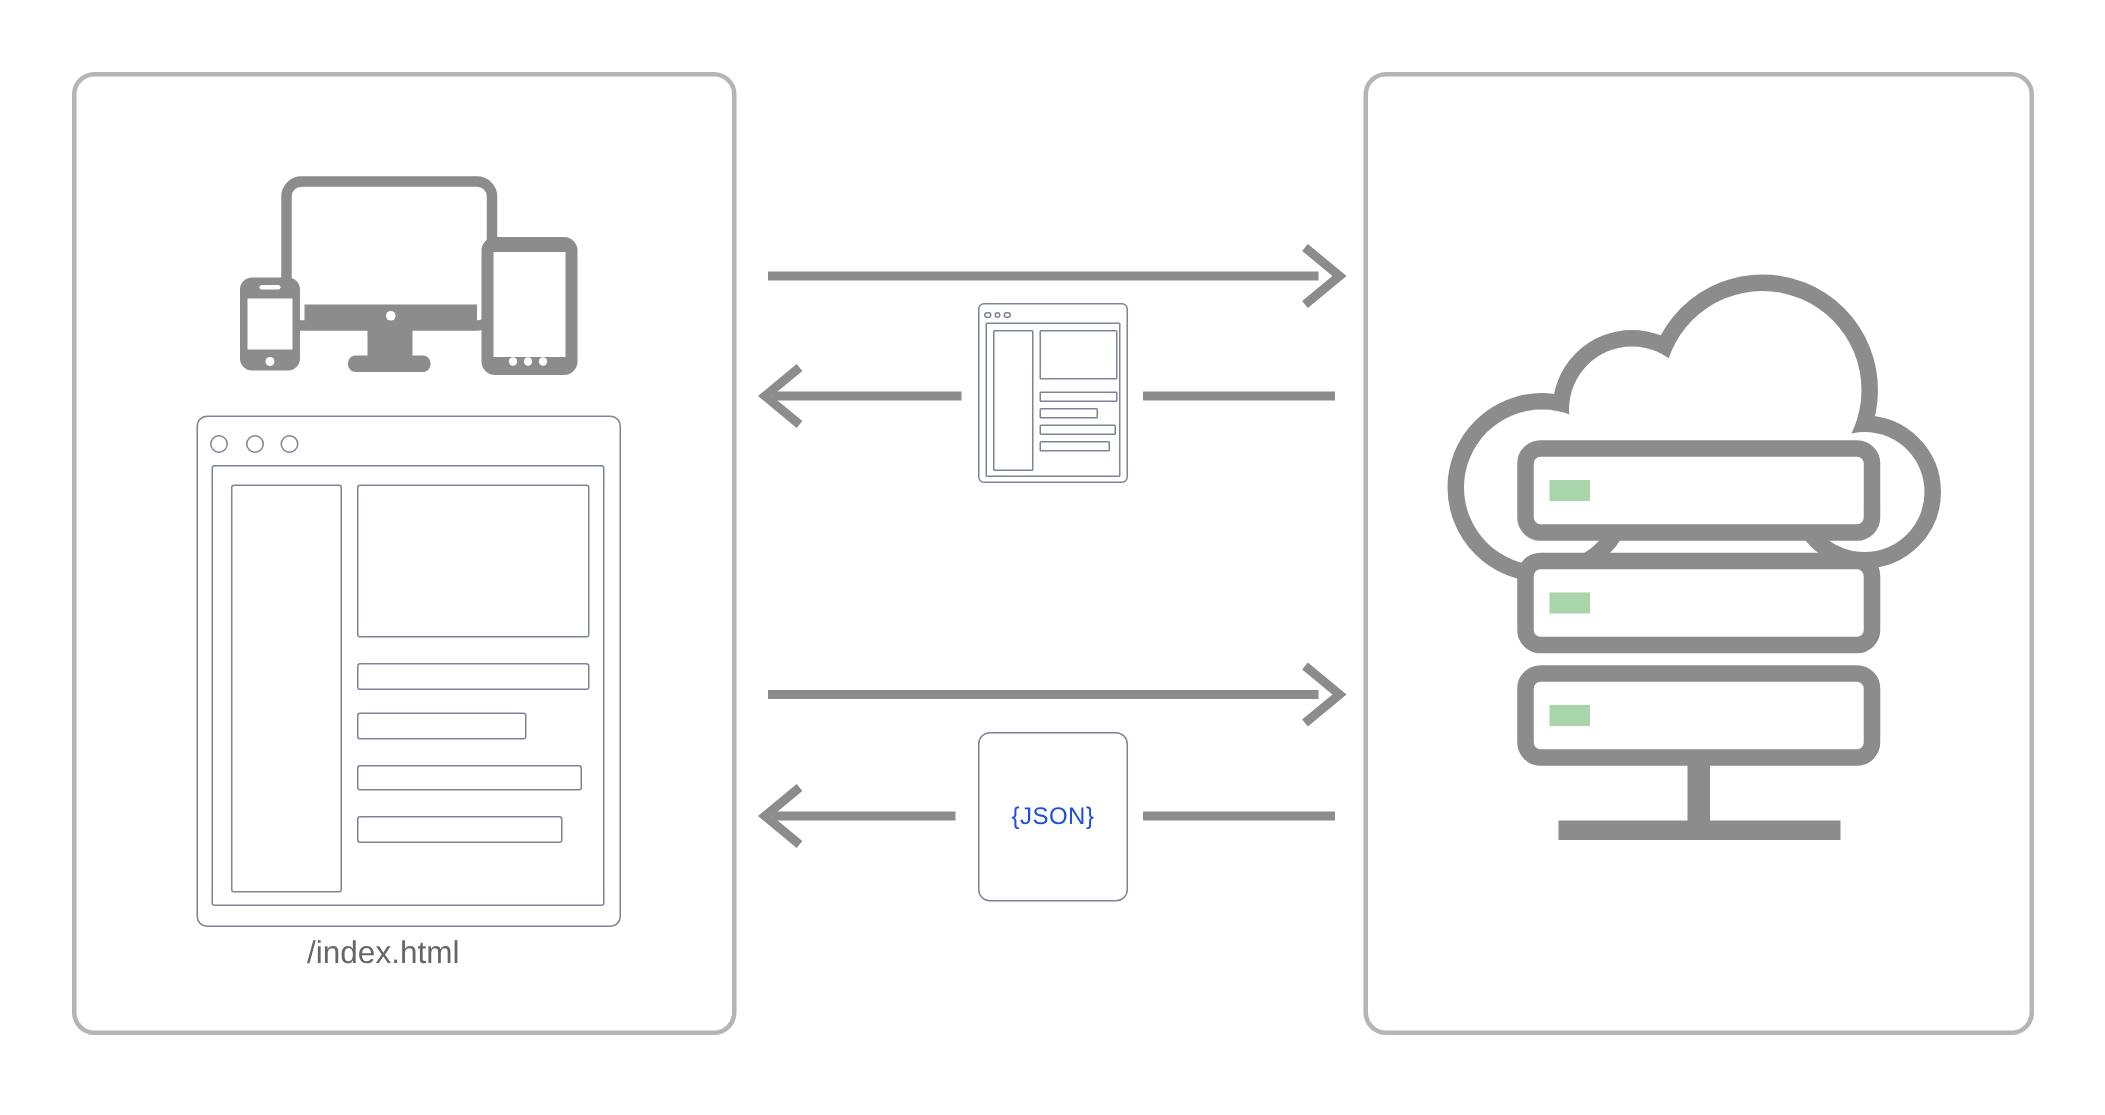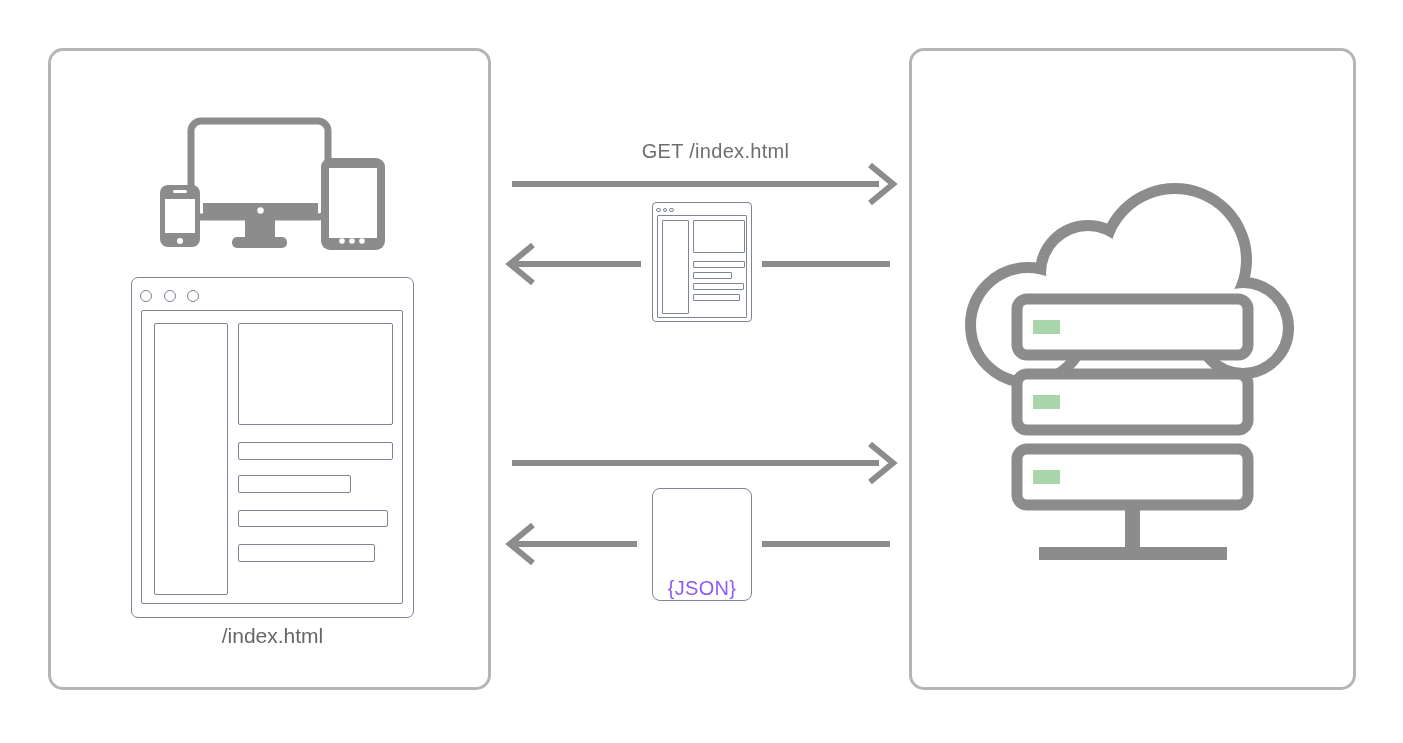--- a/index.html
+++ b/index.html
@@ -29,22 +29,22 @@
   .bw .in{position:absolute;border:1.4px solid #7e8496;box-sizing:border-box;background:#fff;}
   .bw .dot{position:absolute;border:1.3px solid #7e8496;border-radius:50%;box-sizing:border-box;background:#fff;}
   .bw.big{left:128px;top:274px;width:283px;height:341px;border-radius:7px;}
   .bw.big .in{border-radius:2px;}
   .bw.mini{left:652px;top:202px;width:100px;height:120px;border-radius:4px;border-width:1.3px;}
   .bw.mini .in{border-width:1.1px;border-radius:1px;}
   
   .json-box{
     position:absolute;left:652px;top:488px;width:100px;height:113px;
     border:1.4px solid #7e8496;border-radius:8px;box-sizing:border-box;background:#fff;
-    display:flex;align-items:flex-end;justify-content:center;
-    color:#8b5cf6;font-size:20px;letter-spacing:.3px;
+    display:flex;align-items:center;justify-content:center;
+    color:#1d4ed8;font-size:16px;letter-spacing:.3px;
   }
   svg{display:block;}
 </style>
 </head>
 <body>
 
 <div class="canvas">
 
   <div class="panel client">
 
@@ -79,24 +79,23 @@
       <div class="in" style="left:9px;top:32px;width:262px;height:294px;">
         <div class="in" style="left:12px;top:12px;width:74px;height:272px;"></div>
         <div class="in" style="left:96px;top:12px;width:155px;height:102px;"></div>
         <div class="in" style="left:96px;top:131px;width:155px;height:18px;"></div>
         <div class="in" style="left:96px;top:164px;width:113px;height:18px;"></div>
         <div class="in" style="left:96px;top:199px;width:150px;height:17px;"></div>
         <div class="in" style="left:96px;top:233px;width:137px;height:18px;"></div>
       </div>
     </div>
 
-    <div class="client-label" style="left:80px;top:572px;">/index.html</div>
+    <div class="client-label" style="left:63px;top:572px;">/index.html</div>
   </div>
 
-  <div class="msg-label" style="left:518px;top:138px;width:395px;">GET /index.html</div>
 
   <svg class="abs" style="left:505px;top:161px;" width="395" height="46" viewBox="0 0 395 46">
     <path d="M7 23 H374" stroke="#8c8c8c" stroke-width="6" fill="none"></path>
     <polyline points="365,4 388,23 365,42" stroke="#8c8c8c" stroke-width="6" fill="none"></polyline>
   </svg>
 
   <svg class="abs" style="left:505px;top:241px;" width="395" height="46" viewBox="0 0 395 46">
     <polyline points="28,4 5,23 28,42" stroke="#8c8c8c" stroke-width="6" fill="none"></polyline>
     <path d="M10 23 H136" stroke="#8c8c8c" stroke-width="6" fill="none"></path>
     <path d="M257 23 H385" stroke="#8c8c8c" stroke-width="6" fill="none"></path>

